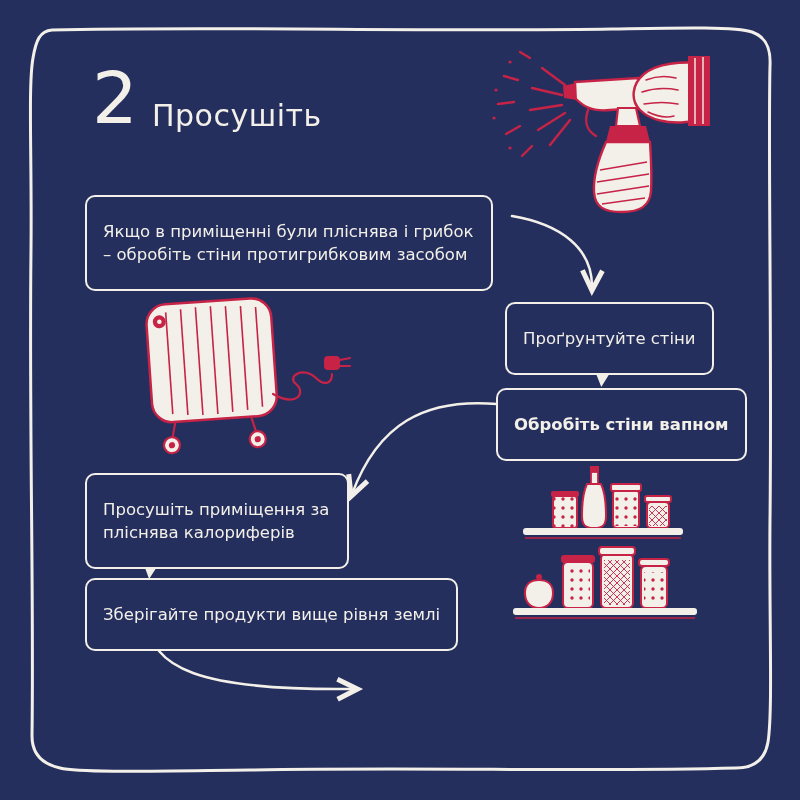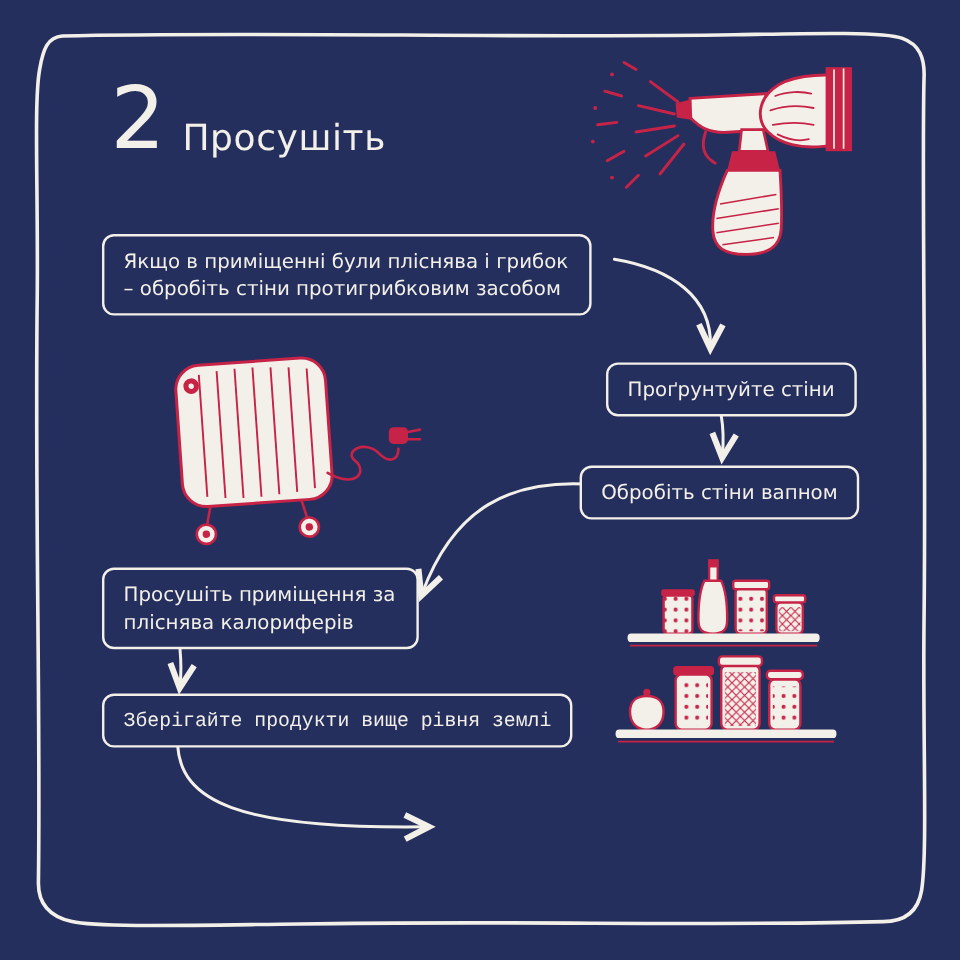--- a/index.html
+++ b/index.html
@@ -22,37 +22,37 @@
     font-size:72px;font-weight:400;line-height:1;color:var(--ink);
   }
   .title{
     position:absolute;left:152px;top:98px;
     font-size:30px;font-weight:500;letter-spacing:.5px;color:var(--ink);
   }
   .box{
     position:absolute;
     border:2px solid var(--ink);
     border-radius:10px;
-    padding:9px 16px;
+    padding:23px 16px;
     font-size:16.5px;line-height:1.4;color:var(--ink);
     background:var(--bg);
   }
   .box::before{
     content:"";position:absolute;inset:-2px;
     border:2px solid var(--accent);border-radius:10px;
     z-index:-1;
   }
   .off-bl::before{transform:translate(-4px,4px);}
   .off-tr::before{transform:translate(4px,-4px);}
   .off-br::before{transform:translate(4px,4px);}
   .box-mold{left:85px;top:195px;width:372px;}
   .box-prime{left:505px;top:302px;white-space:nowrap;}
-  .box-lime{left:483px;top:388px;white-space:nowrap;}
+  .box-lime{left:496px;top:388px;white-space:nowrap;font-weight:bold;}
   .box-dry{left:85px;top:473px;width:228px;}
-  .box-store{left:85px;top:578px;white-space:nowrap;font-family:Liberation Mono, monospace;}
+  .box-store{left:85px;top:578px;white-space:nowrap;}
   .box-toilet{left:368px;top:651px;width:340px;}
 </style>
 </head>
 <body>
 
 <div class="canvas">
 
   <svg class="frame" width="800" height="800" viewBox="0 0 800 800">
     <path d="M52,30 C210,26 430,32 612,29 C668,28 736,26 752,32 C766,37 771,48 770,66
              C768,150 772,350 770,520 C769,620 773,710 768,742 C765,760 754,768 736,768

